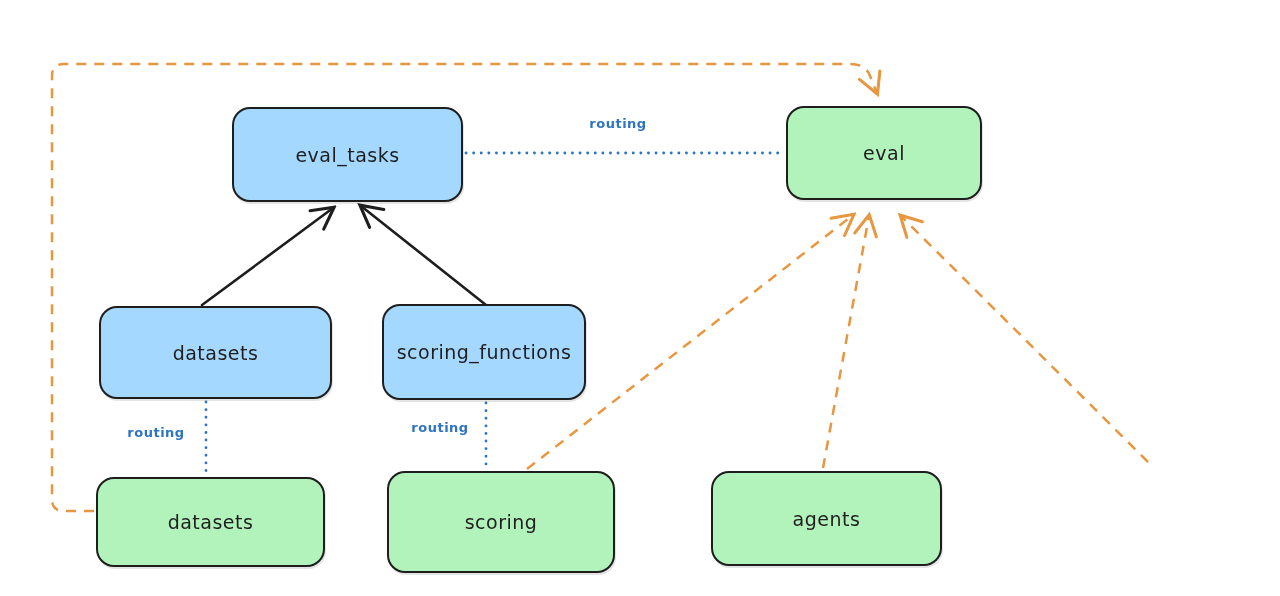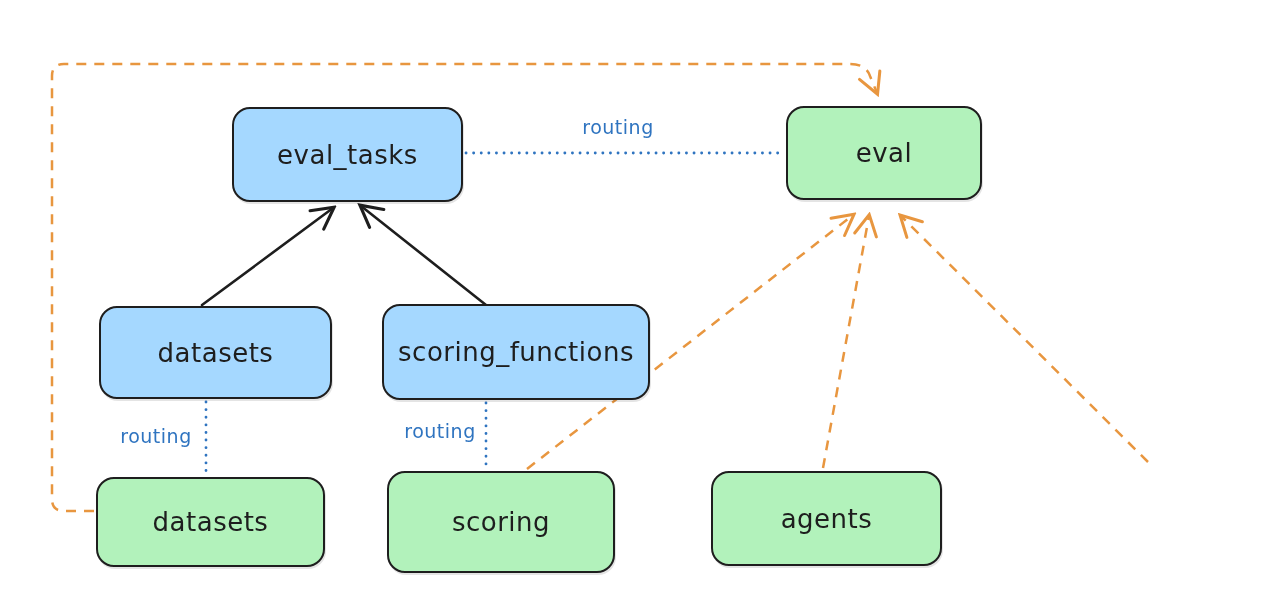--- a/index.html
+++ b/index.html
@@ -33,29 +33,29 @@
     border: 2.5px solid var(--node_stroke);
     border-radius: 18px;
     display: flex;
     align-items: center;
     justify-content: center;
     box-shadow: 1px 2px 0 rgba(30,30,30,0.12);
   }
   .node.fill-blue  { background: var(--blue_fill); }
   .node.fill-green { background: var(--green_fill); }
   .node-label {
-    font-size: 26px;
+    font-size: 19px;
     letter-spacing: 0.5px;
     color: var(--label_text);
     white-space: nowrap;
   }
   .edge-label {
     position: absolute;
-    font-size: 19px;
-    font-weight: 400;
+    font-size: 13px;
+    font-weight: 700;
     letter-spacing: 0.5px;
     color: var(--routing_blue);
     white-space: nowrap;
     text-align: center;
   }
   .edge-solid  { stroke: var(--node_stroke); stroke-width: 2.6; fill: none; stroke-linecap: round; }
   .edge-dotted { stroke: var(--routing_blue); stroke-width: 2.8; fill: none; stroke-linecap: round; stroke-dasharray: 0.1 7.5; }
   .edge-dashed { stroke: var(--orange); stroke-width: 2.5; fill: none; stroke-linecap: butt; stroke-dasharray: 10 8; }
 </style>
 </head>
@@ -91,21 +91,21 @@
   </div>
 
   <div class="node fill-green" style="left:786px; top:106px; width:196px; height:94px;">
     <span class="node-label">eval</span>
   </div>
 
   <div class="node fill-blue" style="left:99px; top:306px; width:233px; height:93px;">
     <span class="node-label">datasets</span>
   </div>
 
-  <div class="node fill-blue" style="left:382px; top:304px; width:268px; height:96px;">
+  <div class="node fill-blue" style="left:382px; top:304px; width:204px; height:96px;">
     <span class="node-label">scoring_functions</span>
   </div>
 
   <div class="node fill-green" style="left:96px; top:477px; width:229px; height:90px;">
     <span class="node-label">datasets</span>
   </div>
 
   <div class="node fill-green" style="left:387px; top:471px; width:228px; height:102px;">
     <span class="node-label">scoring</span>
   </div>

